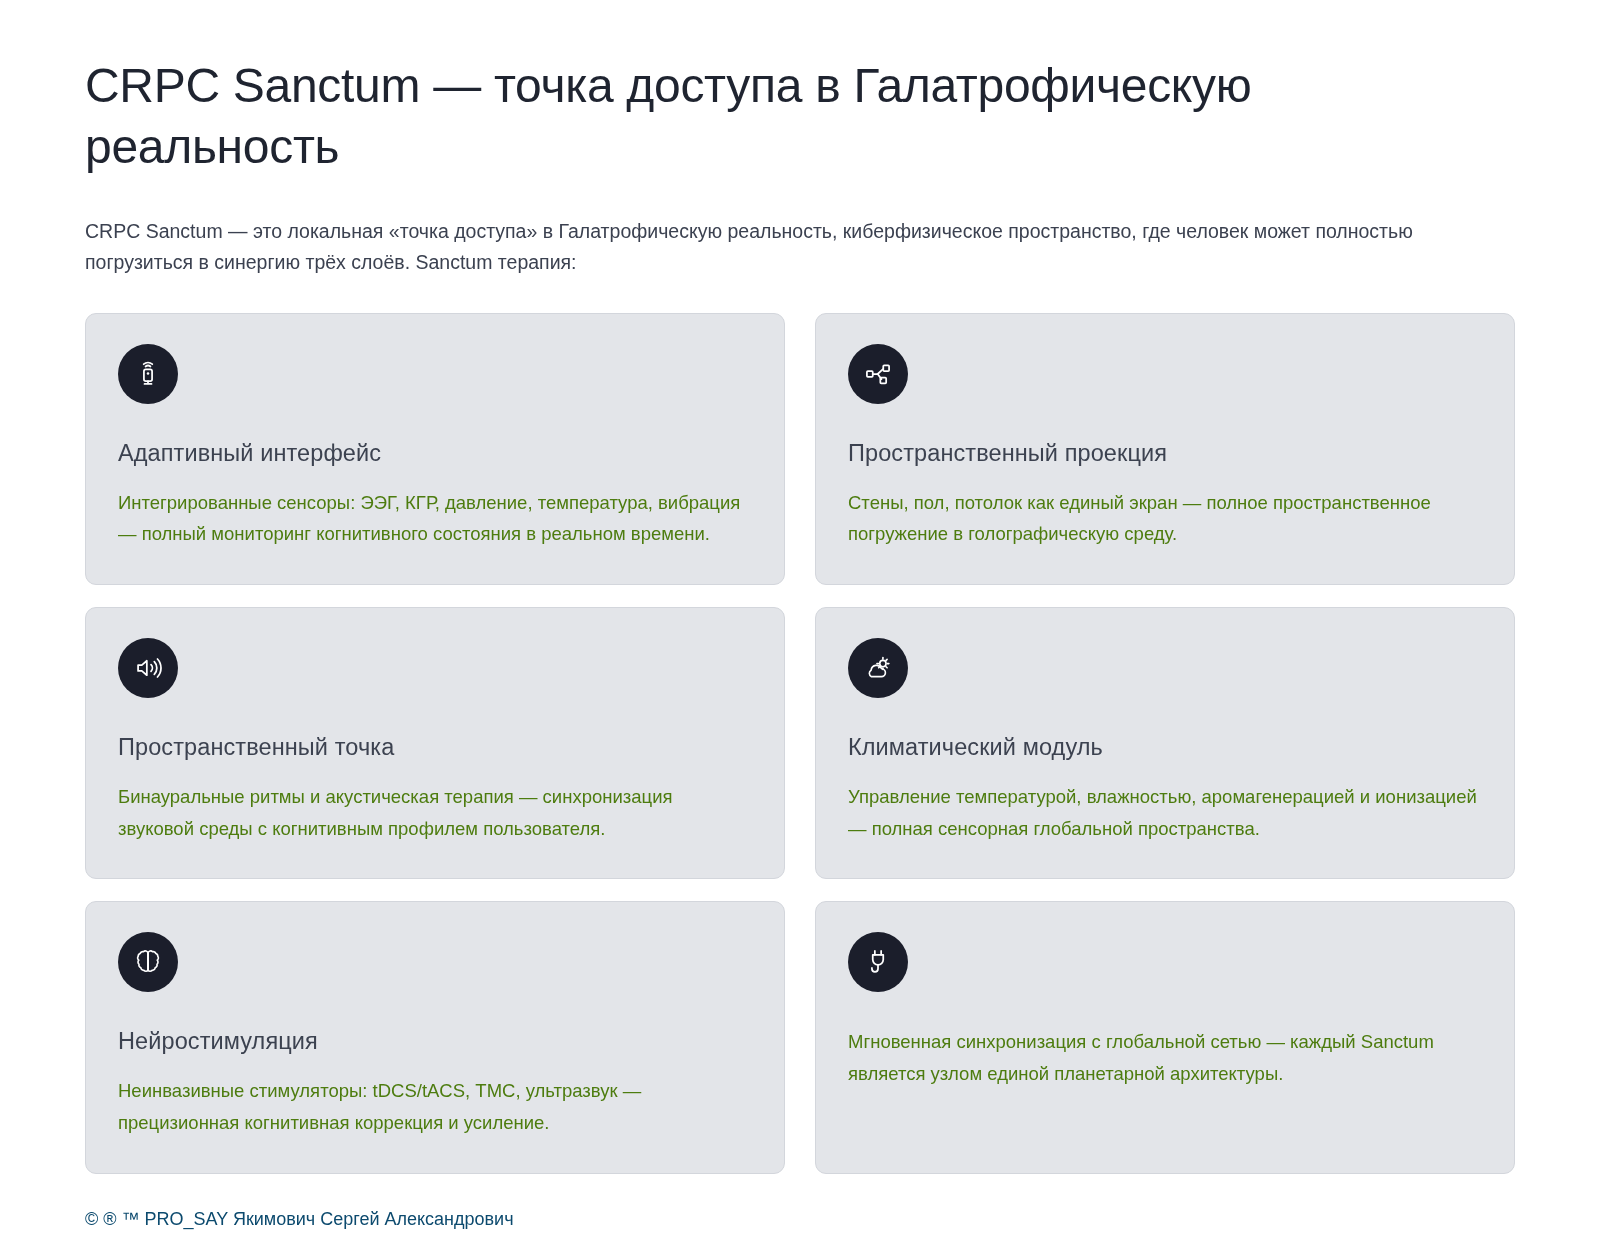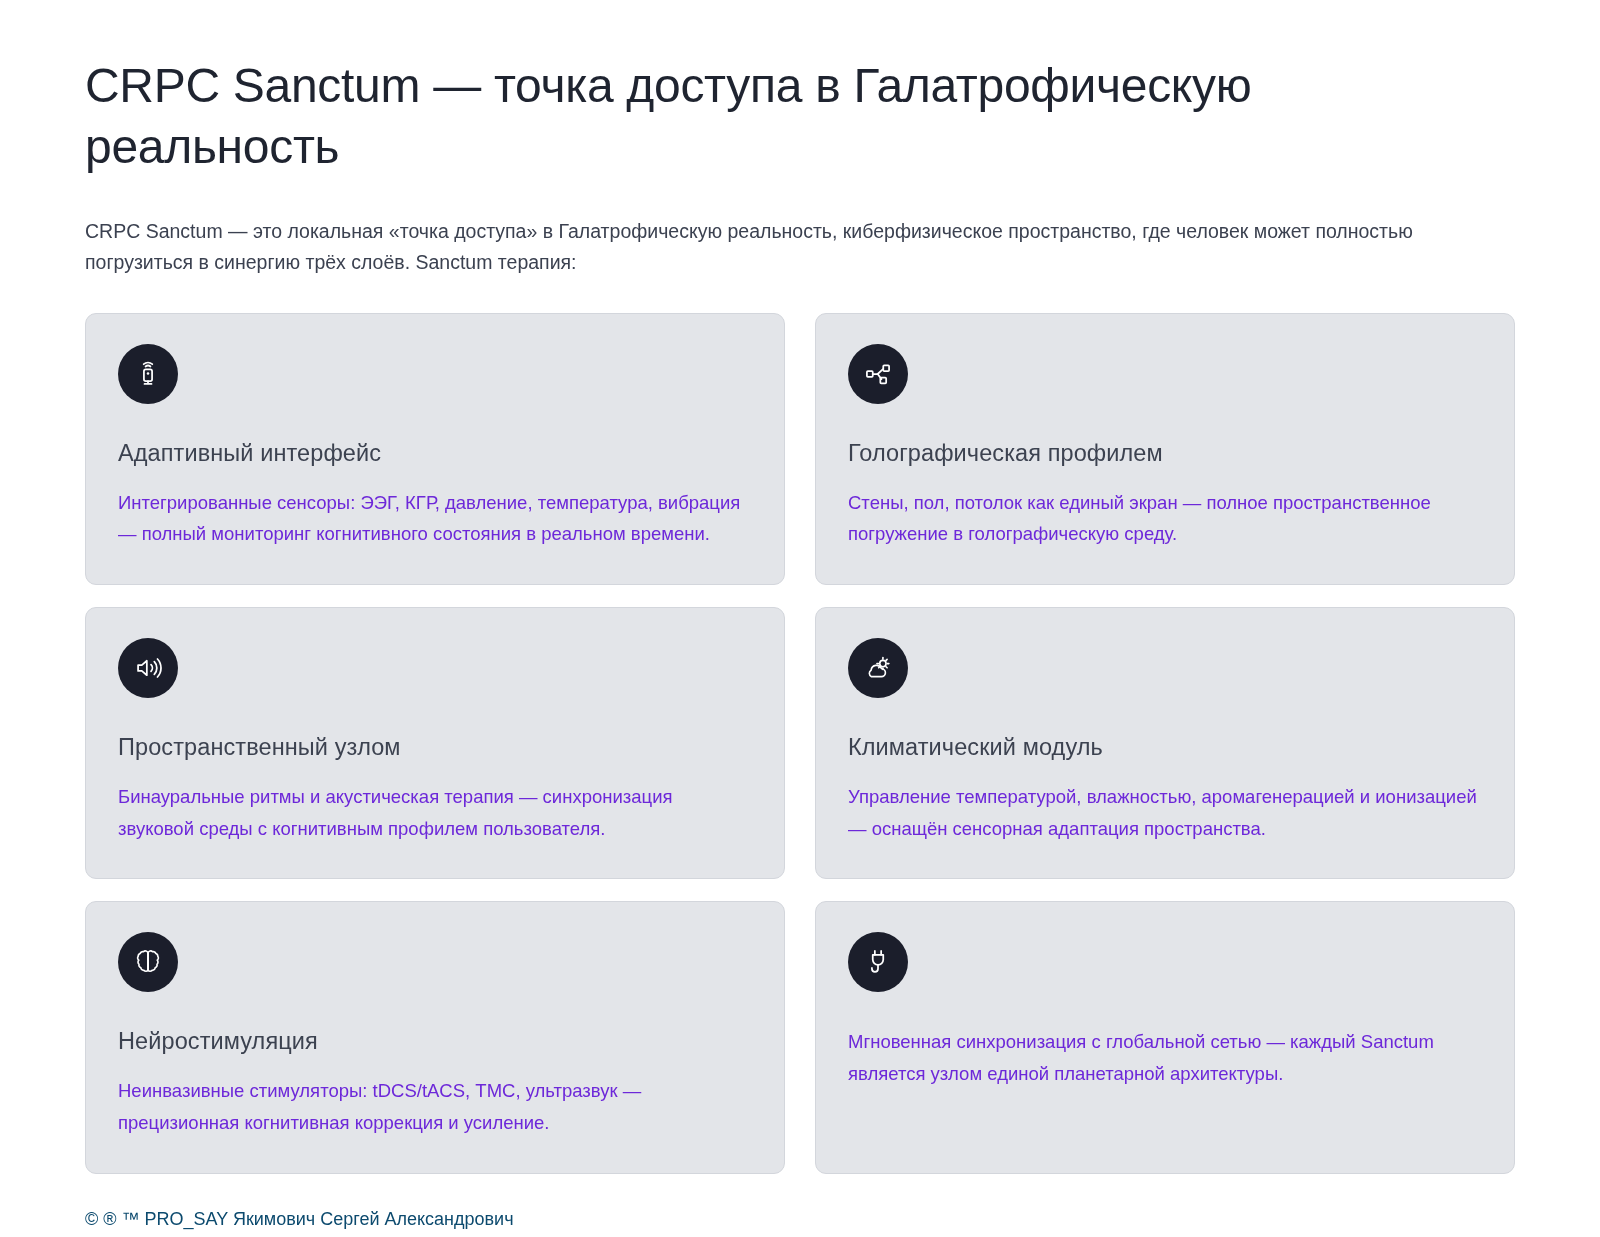--- a/index.html
+++ b/index.html
@@ -79,21 +79,21 @@
     line-height: 1.3;
     font-weight: 400;
     color: #3c4250;
     margin-bottom: 18px;
     letter-spacing: 0.1px;
   }
 
   .card-desc {
     font-size: 18.5px;
     line-height: 1.72;
-    color: #6d28d9;
+    color: #4d7c0f;
     font-weight: 400;
   }
 
   .footer {
     margin-top: 32px;
     font-size: 18px;
     line-height: 1.5;
     color: #0c4a6e;
     font-weight: 400;
   }
@@ -128,53 +128,53 @@
       <div class="icon-badge">
         <svg viewBox="0 0 24 24" fill="none" stroke="#ffffff" stroke-width="1.5" stroke-linecap="round" stroke-linejoin="round">
           <rect x="2.5" y="9.5" width="5" height="5" rx="0.8"></rect>
           <rect x="16.5" y="4.5" width="5" height="5" rx="0.8"></rect>
           <rect x="14" y="15" width="5" height="5" rx="0.8"></rect>
           <path d="M7.5 12h4.2"></path>
           <path d="M11.7 12 16.5 7.6"></path>
           <path d="M11.7 12 15 16.4"></path>
         </svg>
       </div>
-      <div class="card-title">Голографическая профилем</div>
+      <div class="card-title">Пространственный проекция</div>
       <div class="card-desc">Стены, пол, потолок как единый экран — полное пространственное погружение в голографическую среду.</div>
     </div>
 
     <div class="card">
       <div class="icon-badge">
         <svg viewBox="0 0 24 24" fill="none" stroke="#ffffff" stroke-width="1.5" stroke-linecap="round" stroke-linejoin="round">
           <path d="M3.5 9.5h3.2L11 5.8v12.4L6.7 14.5H3.5z"></path>
           <path d="M14.6 9.2a4 4 0 0 1 0 5.6"></path>
           <path d="M17.4 6.6a7.8 7.8 0 0 1 0 10.8"></path>
           <path d="M20.1 4.3a11.3 11.3 0 0 1 0 15.4"></path>
         </svg>
       </div>
-      <div class="card-title">Пространственный узлом</div>
+      <div class="card-title">Пространственный точка</div>
       <div class="card-desc">Бинауральные ритмы и акустическая терапия — синхронизация звуковой среды с когнитивным профилем пользователя.</div>
     </div>
 
     <div class="card">
       <div class="icon-badge">
         <svg viewBox="0 0 24 24" fill="none" stroke="#ffffff" stroke-width="1.4" stroke-linecap="round" stroke-linejoin="round">
           <circle cx="16.2" cy="8.2" r="2.7"></circle>
           <path d="M16.2 3.1v1.3"></path>
           <path d="M16.2 12v1.3"></path>
           <path d="M21.3 8.2H20"></path>
           <path d="M12.4 8.2h-1.3"></path>
           <path d="m19.8 4.6-.9.9"></path>
           <path d="m13.5 10.9-.9.9"></path>
           <path d="m19.8 11.8-.9-.9"></path>
           <path d="M6.4 19.4h8.4a3.4 3.4 0 0 0 .3-6.8 4.7 4.7 0 0 0-9 1.3 3.1 3.1 0 0 0 .3 5.5z"></path>
         </svg>
       </div>
       <div class="card-title">Климатический модуль</div>
-      <div class="card-desc">Управление температурой, влажностью, аромагенерацией и ионизацией — оснащён сенсорная адаптация пространства.</div>
+      <div class="card-desc">Управление температурой, влажностью, аромагенерацией и ионизацией — полная сенсорная глобальной пространства.</div>
     </div>
 
     <div class="card">
       <div class="icon-badge">
         <svg viewBox="0 0 24 24" fill="none" stroke="#ffffff" stroke-width="1.4" stroke-linecap="round" stroke-linejoin="round">
           <path d="M12 4.2a2.3 2.3 0 0 0-3.9-1 2.2 2.2 0 0 0-2.8 1.5A2.3 2.3 0 0 0 3.6 7a2.4 2.4 0 0 0 .5 3.4 2.5 2.5 0 0 0 .2 3.6 2.4 2.4 0 0 0 1.6 3 2.3 2.3 0 0 0 2.6 2.1A2.2 2.2 0 0 0 12 19z"></path>
           <path d="M12 4.2a2.3 2.3 0 0 1 3.9-1 2.2 2.2 0 0 1 2.8 1.5A2.3 2.3 0 0 1 20.4 7a2.4 2.4 0 0 1-.5 3.4 2.5 2.5 0 0 1-.2 3.6 2.4 2.4 0 0 1-1.6 3 2.3 2.3 0 0 1-2.6 2.1A2.2 2.2 0 0 1 12 19z"></path>
           <path d="M12 4.2V19"></path>
         </svg>
       </div>

